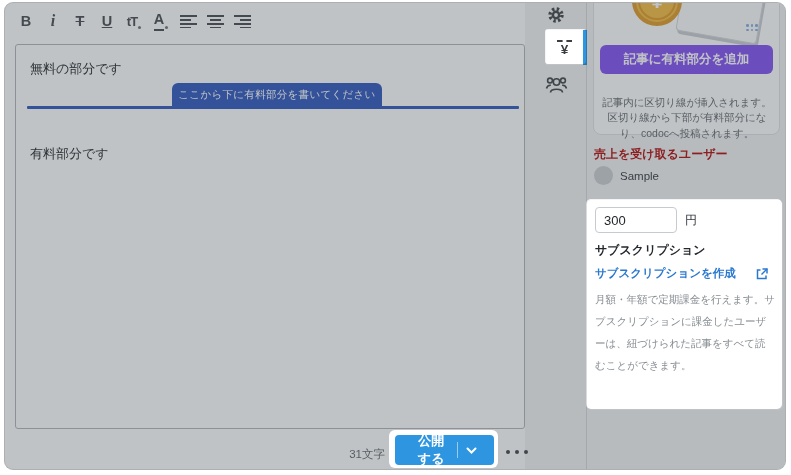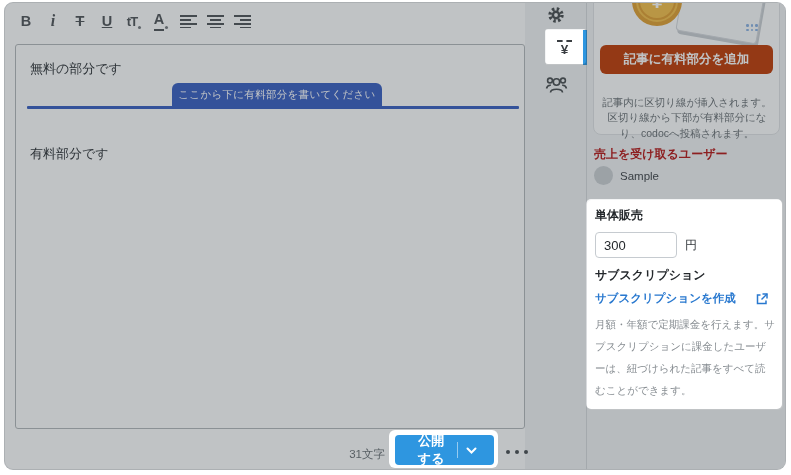--- a/index.html
+++ b/index.html
@@ -71,21 +71,21 @@
   }
   .illus-coin .coin-inner{
     width:34px;height:34px;border-radius:50%;border:2px solid #e2a237;
     display:flex;align-items:center;justify-content:center;
     color:#fff;font-size:20px;font-weight:700;
   }
   .illus-dots{position:absolute;left:152px;top:76px;width:14px;display:flex;flex-wrap:wrap;gap:2px;}
   .illus-dots i{width:2.5px;height:2.5px;background:#8fb4e4;border-radius:50%;}
   .add-btn{
     position:absolute;left:6px;top:97px;width:173px;height:29px;border:none;border-radius:6px;
-    background:#c2410c;color:#fff;font-size:12.5px;font-weight:700;cursor:pointer;
+    background:#8b5cf6;color:#fff;font-size:12.5px;font-weight:700;cursor:pointer;
     font-family:inherit;display:flex;align-items:center;justify-content:center;
   }
   .add-desc{
     position:absolute;left:4px;top:136px;width:178px;font-size:10.5px;line-height:15.5px;
     color:#6e7478;text-align:center;
   }
   .revenue-heading{position:absolute;left:589px;top:143px;font-size:12px;font-weight:700;color:#b91c1c;}
   .sample-row{position:absolute;left:589px;top:163px;display:flex;align-items:center;gap:7px;cursor:pointer;}
   .avatar{width:19px;height:19px;border-radius:50%;background:#cdd1d5;}
   .sample-name{font-size:11.5px;color:#45494e;}
@@ -236,21 +236,20 @@
     <p class="add-desc">記事内に区切り線が挿入されます。区切り線から下部が有料部分になり、codocへ投稿されます。</p>
   </div>
 
   <div class="revenue-heading">売上を受け取るユーザー</div>
   <div class="sample-row">
     <span class="avatar"></span>
     <span class="sample-name">Sample</span>
   </div>
 
   <div class="pricing">
-    <p class="sec-heading">単体販売</p>
     <div class="price-row">
       <input class="price-input" type="text" value="300" style="">
       <span class="currency">円</span>
     </div>
     <p class="sec-heading">サブスクリプション</p>
     <div class="sub-link-row">
       <a class="sub-link" href="#">サブスクリプションを作成</a>
       <svg width="12" height="12" viewBox="0 0 12 12" fill="none" stroke="#2878cf" stroke-width="1.5">
         <path d="M4.5 2 H1.5 V10.5 H10 V7.5"></path>
         <path d="M6.5 1 H11 V5.5"></path>

